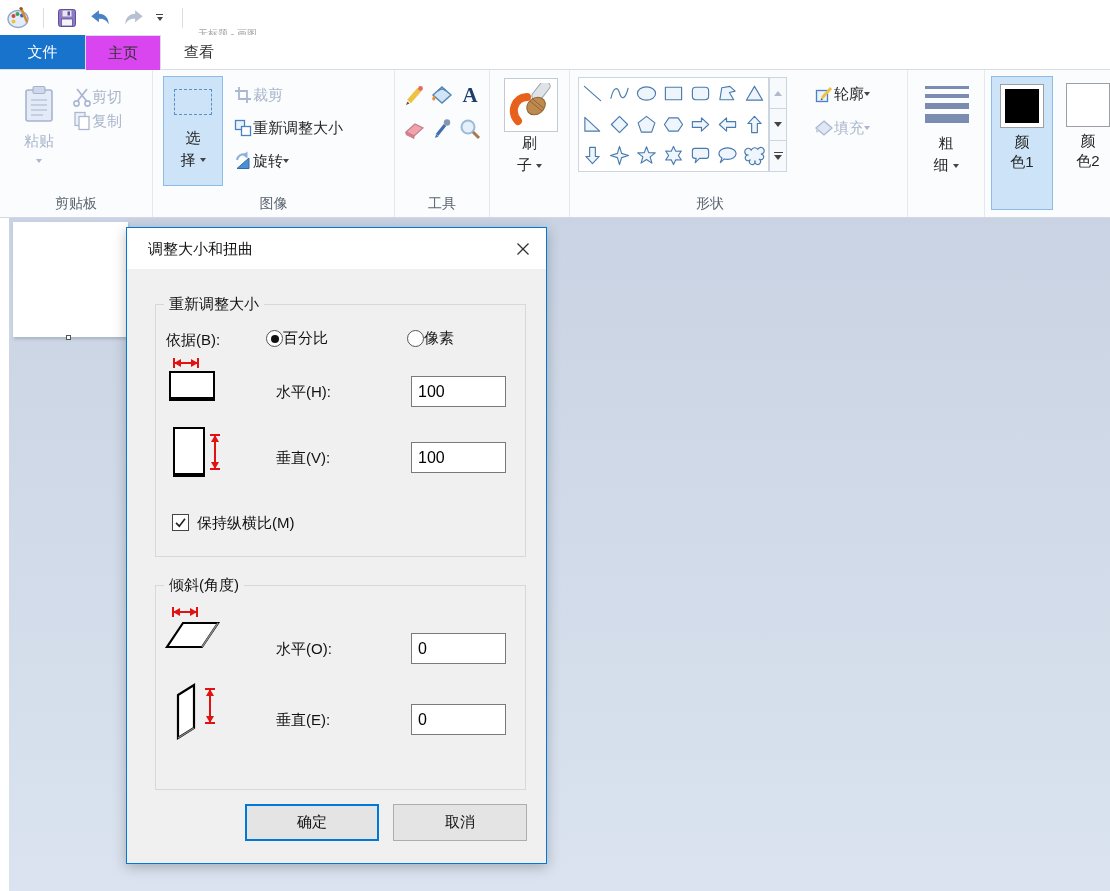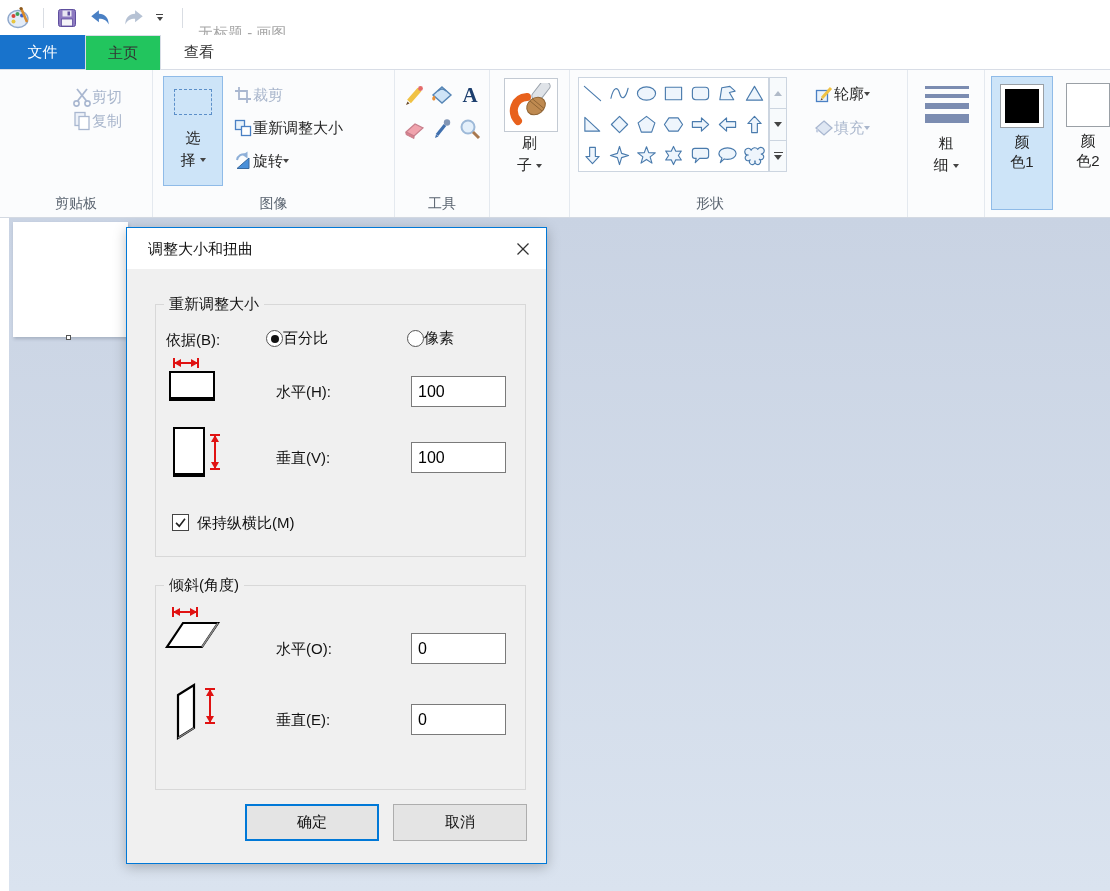--- a/index.html
+++ b/index.html
@@ -3,31 +3,31 @@
 <meta charset="utf-8">
 <style>
   html,body{margin:0;padding:0;}
   body{width:1110px;height:891px;overflow:hidden;font-family:"Liberation Sans","DejaVu Sans",sans-serif;}
   .app{position:relative;width:1110px;height:891px;background:#ffffff;}
 
   
   .titlebar{position:absolute;left:0;top:0;width:100%;height:35px;background:#fff;display:flex;align-items:center;}
   .qat-btn{height:30px;display:flex;align-items:center;justify-content:center;padding:0 5px;}
   .vsep{width:1px;height:20px;background:#d9dde3;margin:0 7px;}
-  .win-title{color:#a5a5a5;font-size:15px;margin-left:8px;white-space:nowrap;margin-top:32px;}
+  .win-title{color:#a5a5a5;font-size:10px;margin-left:8px;white-space:nowrap;margin-top:32px;}
   .caret{display:inline-block;width:0;height:0;border-left:3.5px solid transparent;border-right:3.5px solid transparent;border-top:4px solid #444;vertical-align:middle;}
   .caret.pale{border-top-color:#a9b6cc;}
   .qat-caret{display:flex;flex-direction:column;align-items:center;gap:2px;}
   .qat-caret .bar{width:7px;height:1px;background:#444;}
 
   
   .tabbar{position:absolute;left:0;top:35px;width:100%;height:35px;background:#fff;border-bottom:1px solid #d8dde6;box-sizing:border-box;display:flex;}
   .tab{width:76px;display:flex;align-items:center;justify-content:center;font-size:15px;color:#333;box-sizing:border-box;cursor:default;}
   .tab.file{width:85px;background:#1873cc;color:#fff;}
-  .tab.active{background:#22c55e;border:1px solid #d8dde6;border-bottom:none;height:35px;}
+  .tab.active{background:#d946ef;border:1px solid #d8dde6;border-bottom:none;height:35px;}
 
   
   .ribbon{position:absolute;left:0;top:70px;width:100%;height:148px;background:#fbfcfd;border-bottom:1px solid #d3d9e2;box-sizing:border-box;overflow:hidden;}
   .rgroup{position:absolute;top:0;height:147px;border-right:1px solid #e4e9ef;box-sizing:border-box;}
   .group-label{position:absolute;bottom:4px;left:0;width:100%;text-align:center;font-size:14px;color:#5a6470;}
   .rtext{font-size:15px;color:#262626;}
   .rtext.pale{color:#a9b6cc;}
   .bigbtn{position:absolute;display:flex;flex-direction:column;align-items:center;box-sizing:border-box;}
   .bigbtn.selected{background:#cde4f8;border:1px solid #8fbbe8;}
   .hrow{position:absolute;display:flex;align-items:center;height:26px;}
@@ -142,20 +142,32 @@
 
   <div class="tabbar">
     <div class="tab file">文件</div>
     <div class="tab active">主页</div>
     <div class="tab">查看</div>
   </div>
 
   <div class="ribbon">
 
     <div class="rgroup g-clip">
+      <div class="bigbtn" style="left:12px;top:8px;width:54px;height:112px;padding-top:6px;">
+        <svg width="36" height="40" viewBox="0 0 36 40">
+          <rect x="5" y="6" width="26" height="31" rx="2" fill="#e4ebf6" stroke="#a7b4cf" stroke-width="1.6"></rect>
+          <rect x="12" y="2.5" width="12" height="7" rx="1.5" fill="#cdd8ea" stroke="#a7b4cf" stroke-width="1.2"></rect>
+          <line x1="10" y1="16" x2="26" y2="16" stroke="#b9c6dd" stroke-width="1.5"></line>
+          <line x1="10" y1="21" x2="26" y2="21" stroke="#b9c6dd" stroke-width="1.5"></line>
+          <line x1="10" y1="26" x2="26" y2="26" stroke="#b9c6dd" stroke-width="1.5"></line>
+          <line x1="10" y1="31" x2="22" y2="31" stroke="#b9c6dd" stroke-width="1.5"></line>
+        </svg>
+        <span class="rtext pale" style="margin-top:8px;">粘贴</span>
+        <span class="caret pale" style="margin-top:8px;"></span>
+      </div>
       <div class="hrow" style="left:72px;top:14px;">
         <svg width="20" height="22" viewBox="0 0 20 22">
           <line x1="5" y1="3" x2="14.5" y2="15" stroke="#a9b7d0" stroke-width="1.8"></line>
           <line x1="15" y1="3" x2="5.5" y2="15" stroke="#a9b7d0" stroke-width="1.8"></line>
           <circle cx="4.5" cy="17.5" r="2.6" fill="none" stroke="#a9b7d0" stroke-width="1.6"></circle>
           <circle cx="15.5" cy="17.5" r="2.6" fill="none" stroke="#a9b7d0" stroke-width="1.6"></circle>
         </svg>
         <span class="rtext pale">剪切</span>
       </div>
       <div class="hrow" style="left:72px;top:38px;text-align:right;">

